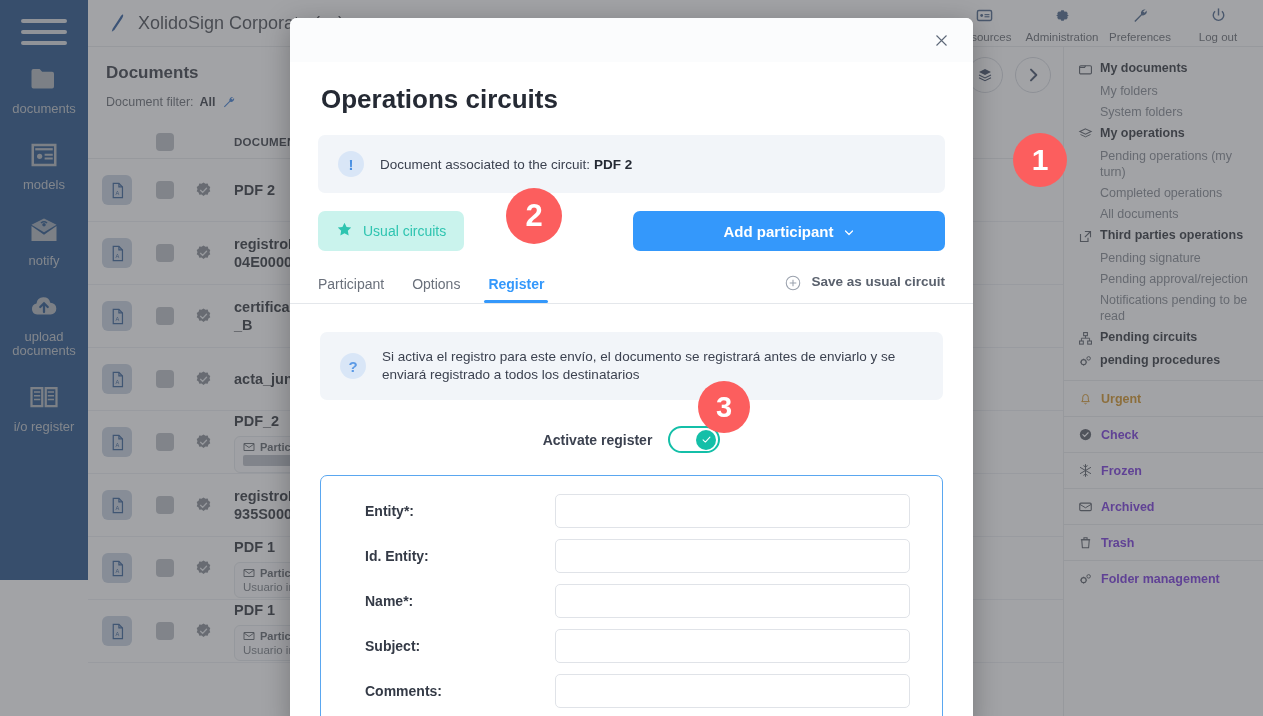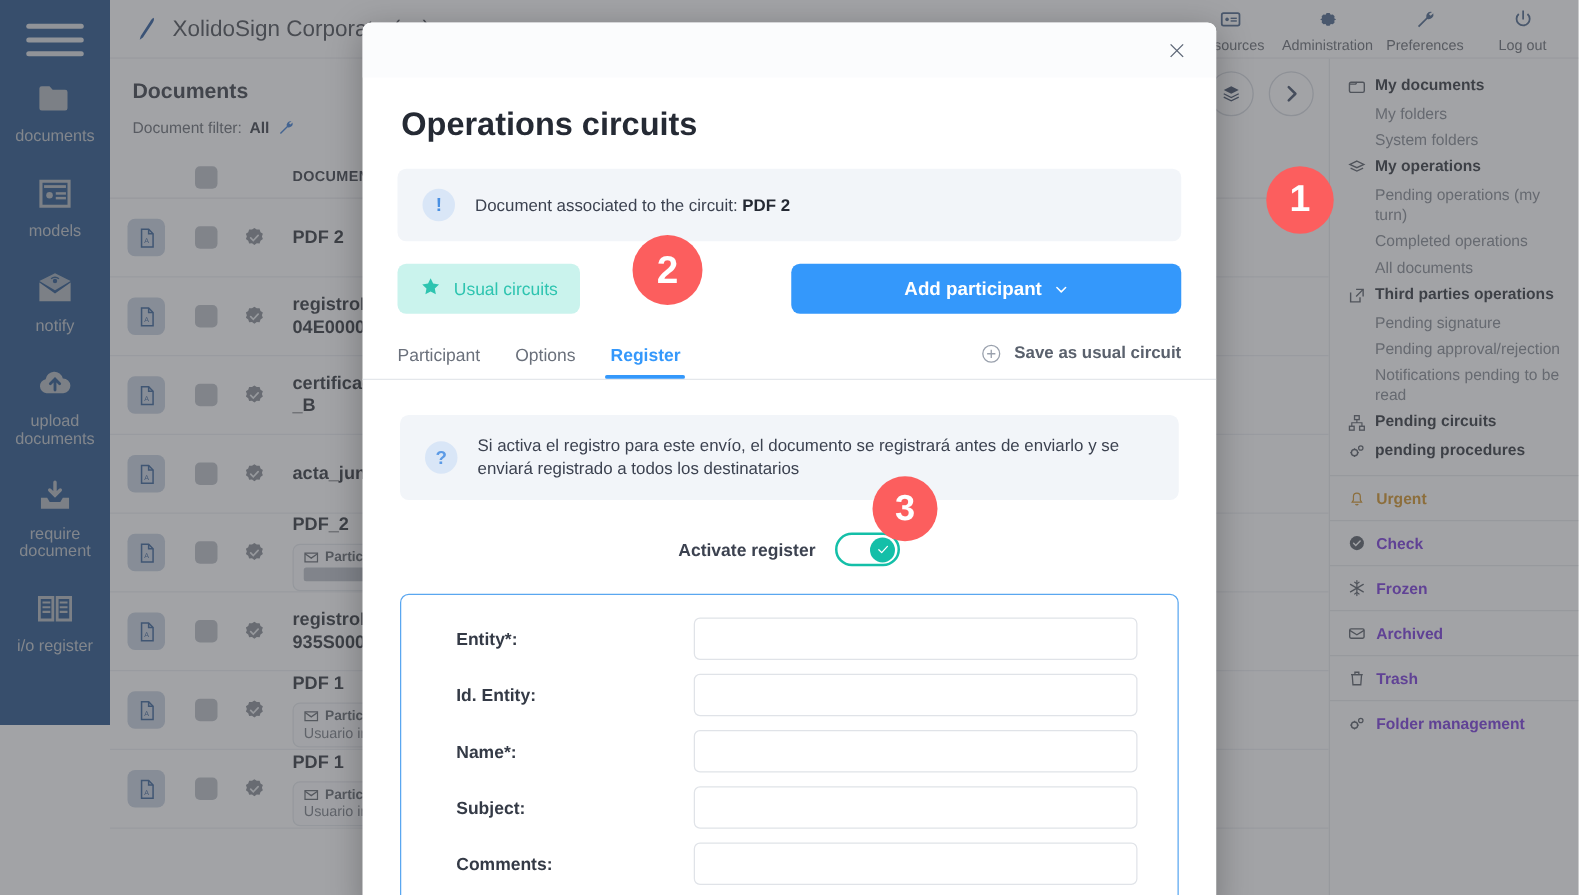--- a/index.html
+++ b/index.html
@@ -312,29 +312,20 @@
       <div class="rail-item">
         <span class="rail-ico">
           <svg viewBox="0 0 24 24">
               <path d="M6.5 18A4.5 4.5 0 016 9.1 5.6 5.6 0 0117 8.6a4.2 4.2 0 01.3 9.4z"></path>
               <path d="M12 16V9.5M9 12l3-3 3 3" stroke="#12447f" stroke-width="1.8" fill="none" stroke-linecap="round"></path>
             </svg>
         </span>
         <span class="rail-label">upload documents</span>
       </div>
 
-      <div class="rail-item">
-        <span class="rail-ico">
-          <svg viewBox="0 0 24 24">
-              <path d="M3 13h4l1.6 2.6h6.8L17 13h4v7H3z"></path>
-              <path d="M12 3v7.5M8.6 8l3.4 3.4L15.4 8" stroke="#aab1b9" stroke-width="2.2" fill="none" stroke-linecap="round"></path>
-            </svg>
-        </span>
-        <span class="rail-label">require document</span>
-      </div>
 
       <div class="rail-item">
         <span class="rail-ico">
           <svg viewBox="0 0 24 24">
               <path d="M2 4.8h8.6v14.4H2zM13.4 4.8H22v14.4h-8.6z" fill="none" stroke="#aab1b9" stroke-width="1.8"></path>
               <path d="M4 8h5M4 11h5M4 14h5M15 8h5M15 11h5M15 14h5" stroke="#aab1b9" stroke-width="1.3"></path>
             </svg>
         </span>
         <span class="rail-label">i/o register</span>
       </div>

